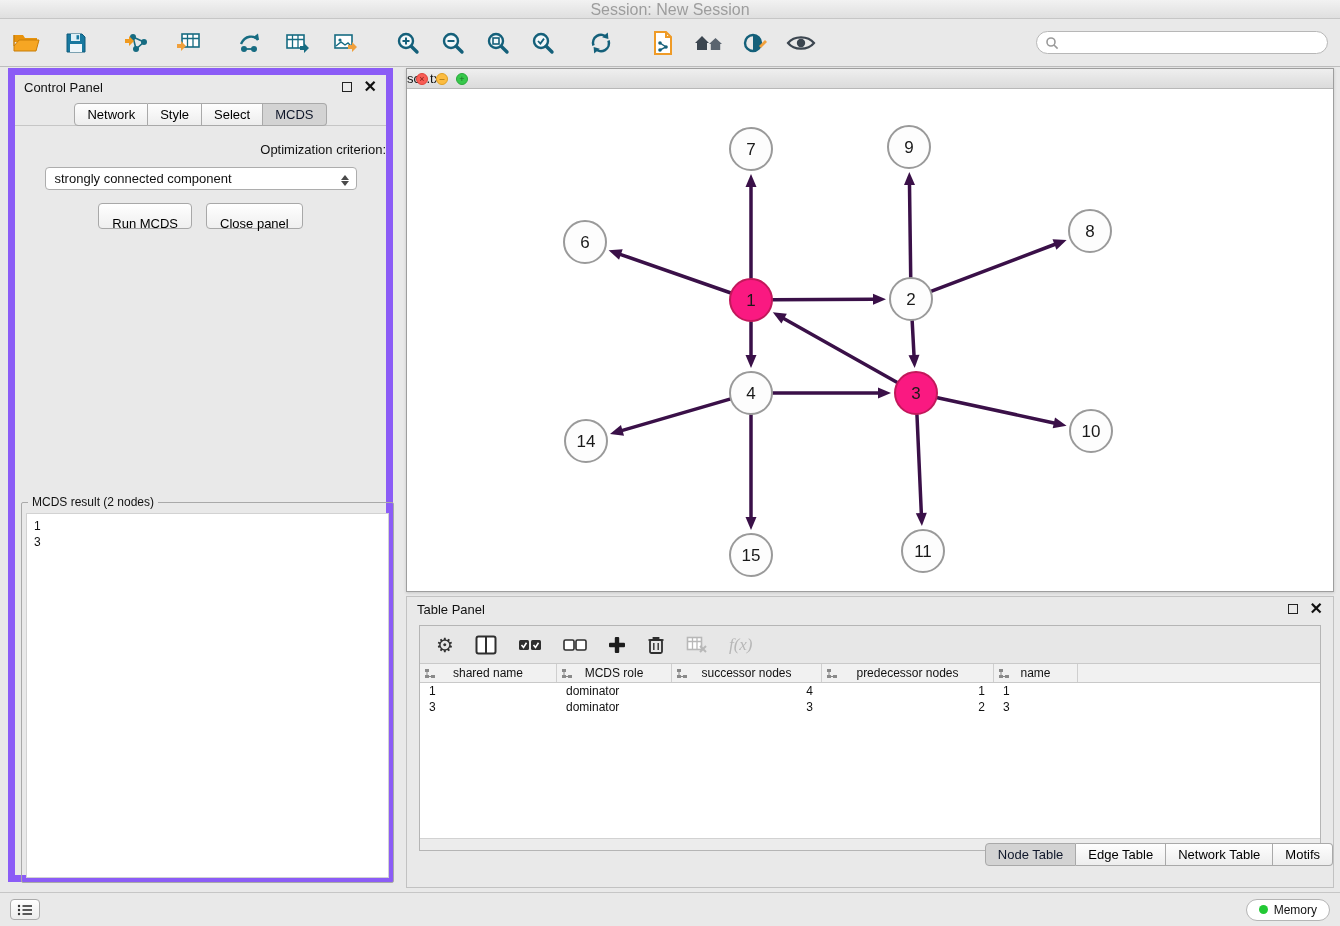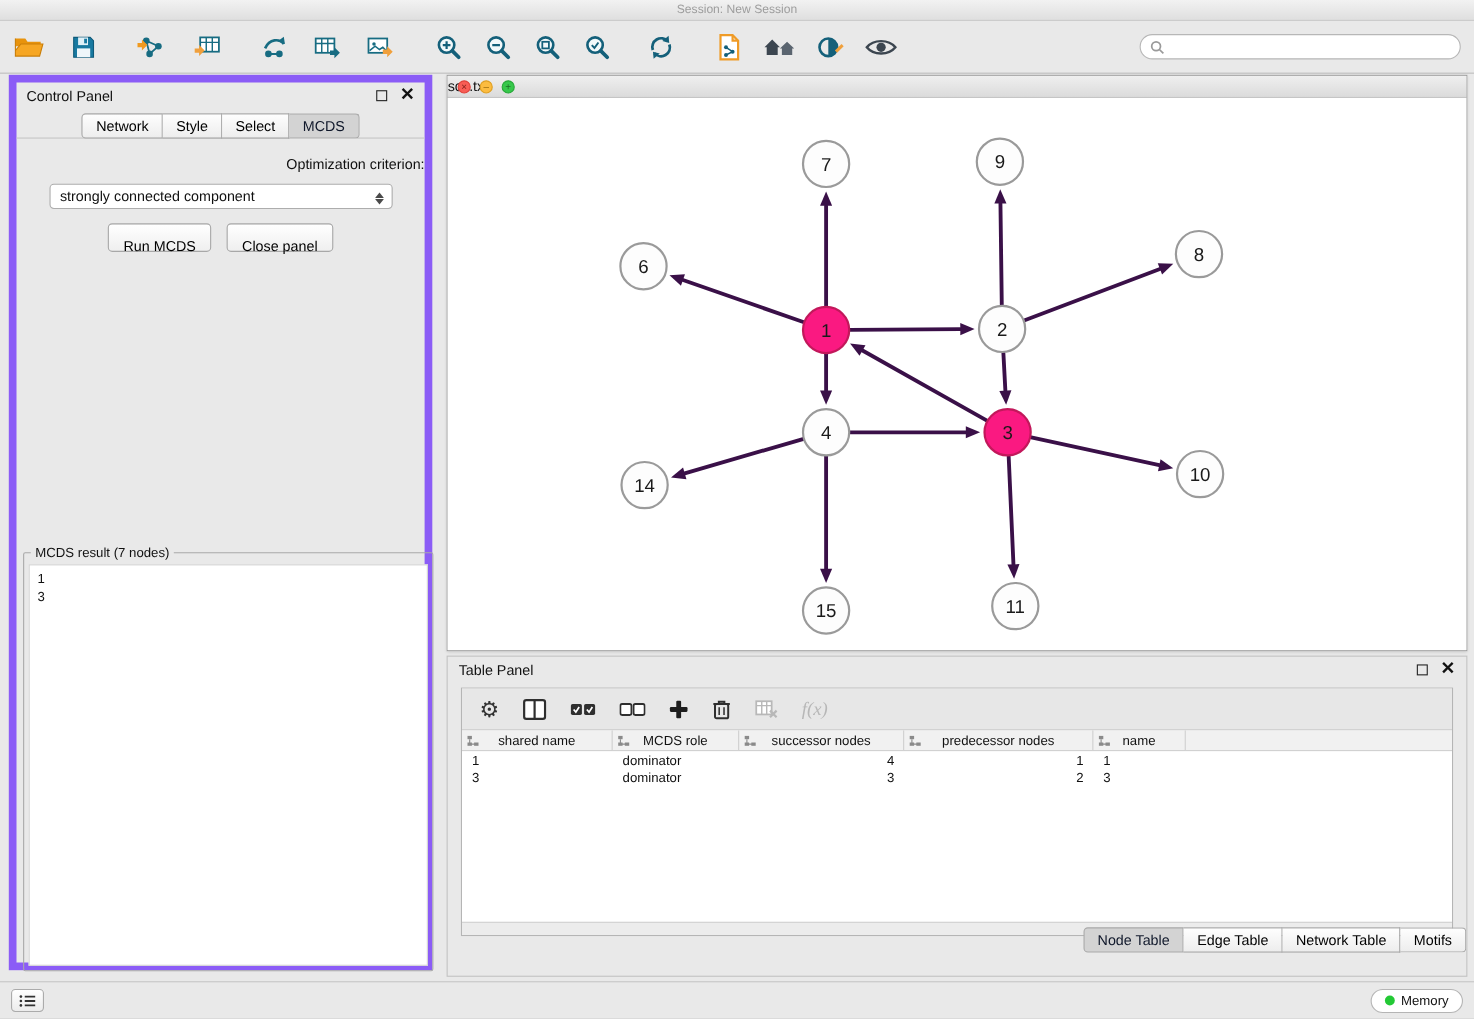--- a/index.html
+++ b/index.html
@@ -3,21 +3,21 @@
 <meta charset="utf-8">
 <style>
   *{margin:0;padding:0;box-sizing:border-box}
   html,body{background:#cfcfcf}
   #app{position:relative;width:1340px;height:926px;background:#e9e9e9;overflow:hidden;
        font-family:"Liberation Sans",sans-serif;font-size:13px;color:#111}
 
   
   .titlebar{position:absolute;left:0;top:0;width:100%;height:19px;
     background:linear-gradient(#f2f2f2,#dfdfdf);border-bottom:1px solid #c6c6c6;
-    text-align:center;line-height:19px;font-size:11px;color:#9d9d9d}
+    text-align:center;line-height:19px;font-size:16px;color:#9d9d9d}
 
   
   .toolbar{position:absolute;left:0;top:19px;width:100%;height:48px;background:#e9e9e9;
     border-bottom:1px solid #bdbdbd;display:flex;align-items:center}
   .grp{display:flex;align-items:center}
   .tbi{width:36px;height:36px;display:flex;align-items:center;justify-content:center;cursor:pointer}
   .search-box{margin-left:auto;margin-right:12px;width:292px;height:23px;border:1px solid #b7b7b7;
     border-radius:12px;background:#fff;display:flex;align-items:center;padding:0 8px;gap:5px}
   .search-input{border:none;outline:none;flex:1;font-size:13px;background:transparent;
     font-family:"Liberation Sans",sans-serif}
@@ -267,21 +267,21 @@
     <div class="opt-label">Optimization criterion:</div>
     <div class="dropdown">
       <span>strongly connected component</span>
       <span class="dd-arrows"></span>
     </div>
     <div class="btn-row">
       <button class="btn">Run MCDS</button>
       <button class="btn">Close panel</button>
     </div>
     <div class="result-group">
-      <span class="result-legend">MCDS result (7 nodes)</span>
+      <span class="result-legend">MCDS result (2 nodes)</span>
       <div class="result-list">1
 3</div>
     </div>
   </div>
 
   <div class="net-window">
     <div class="net-titlebar">
       <div class="net-title">scc.txt</div>
       <div class="traffic">
         <span class="tl red">×</span>

